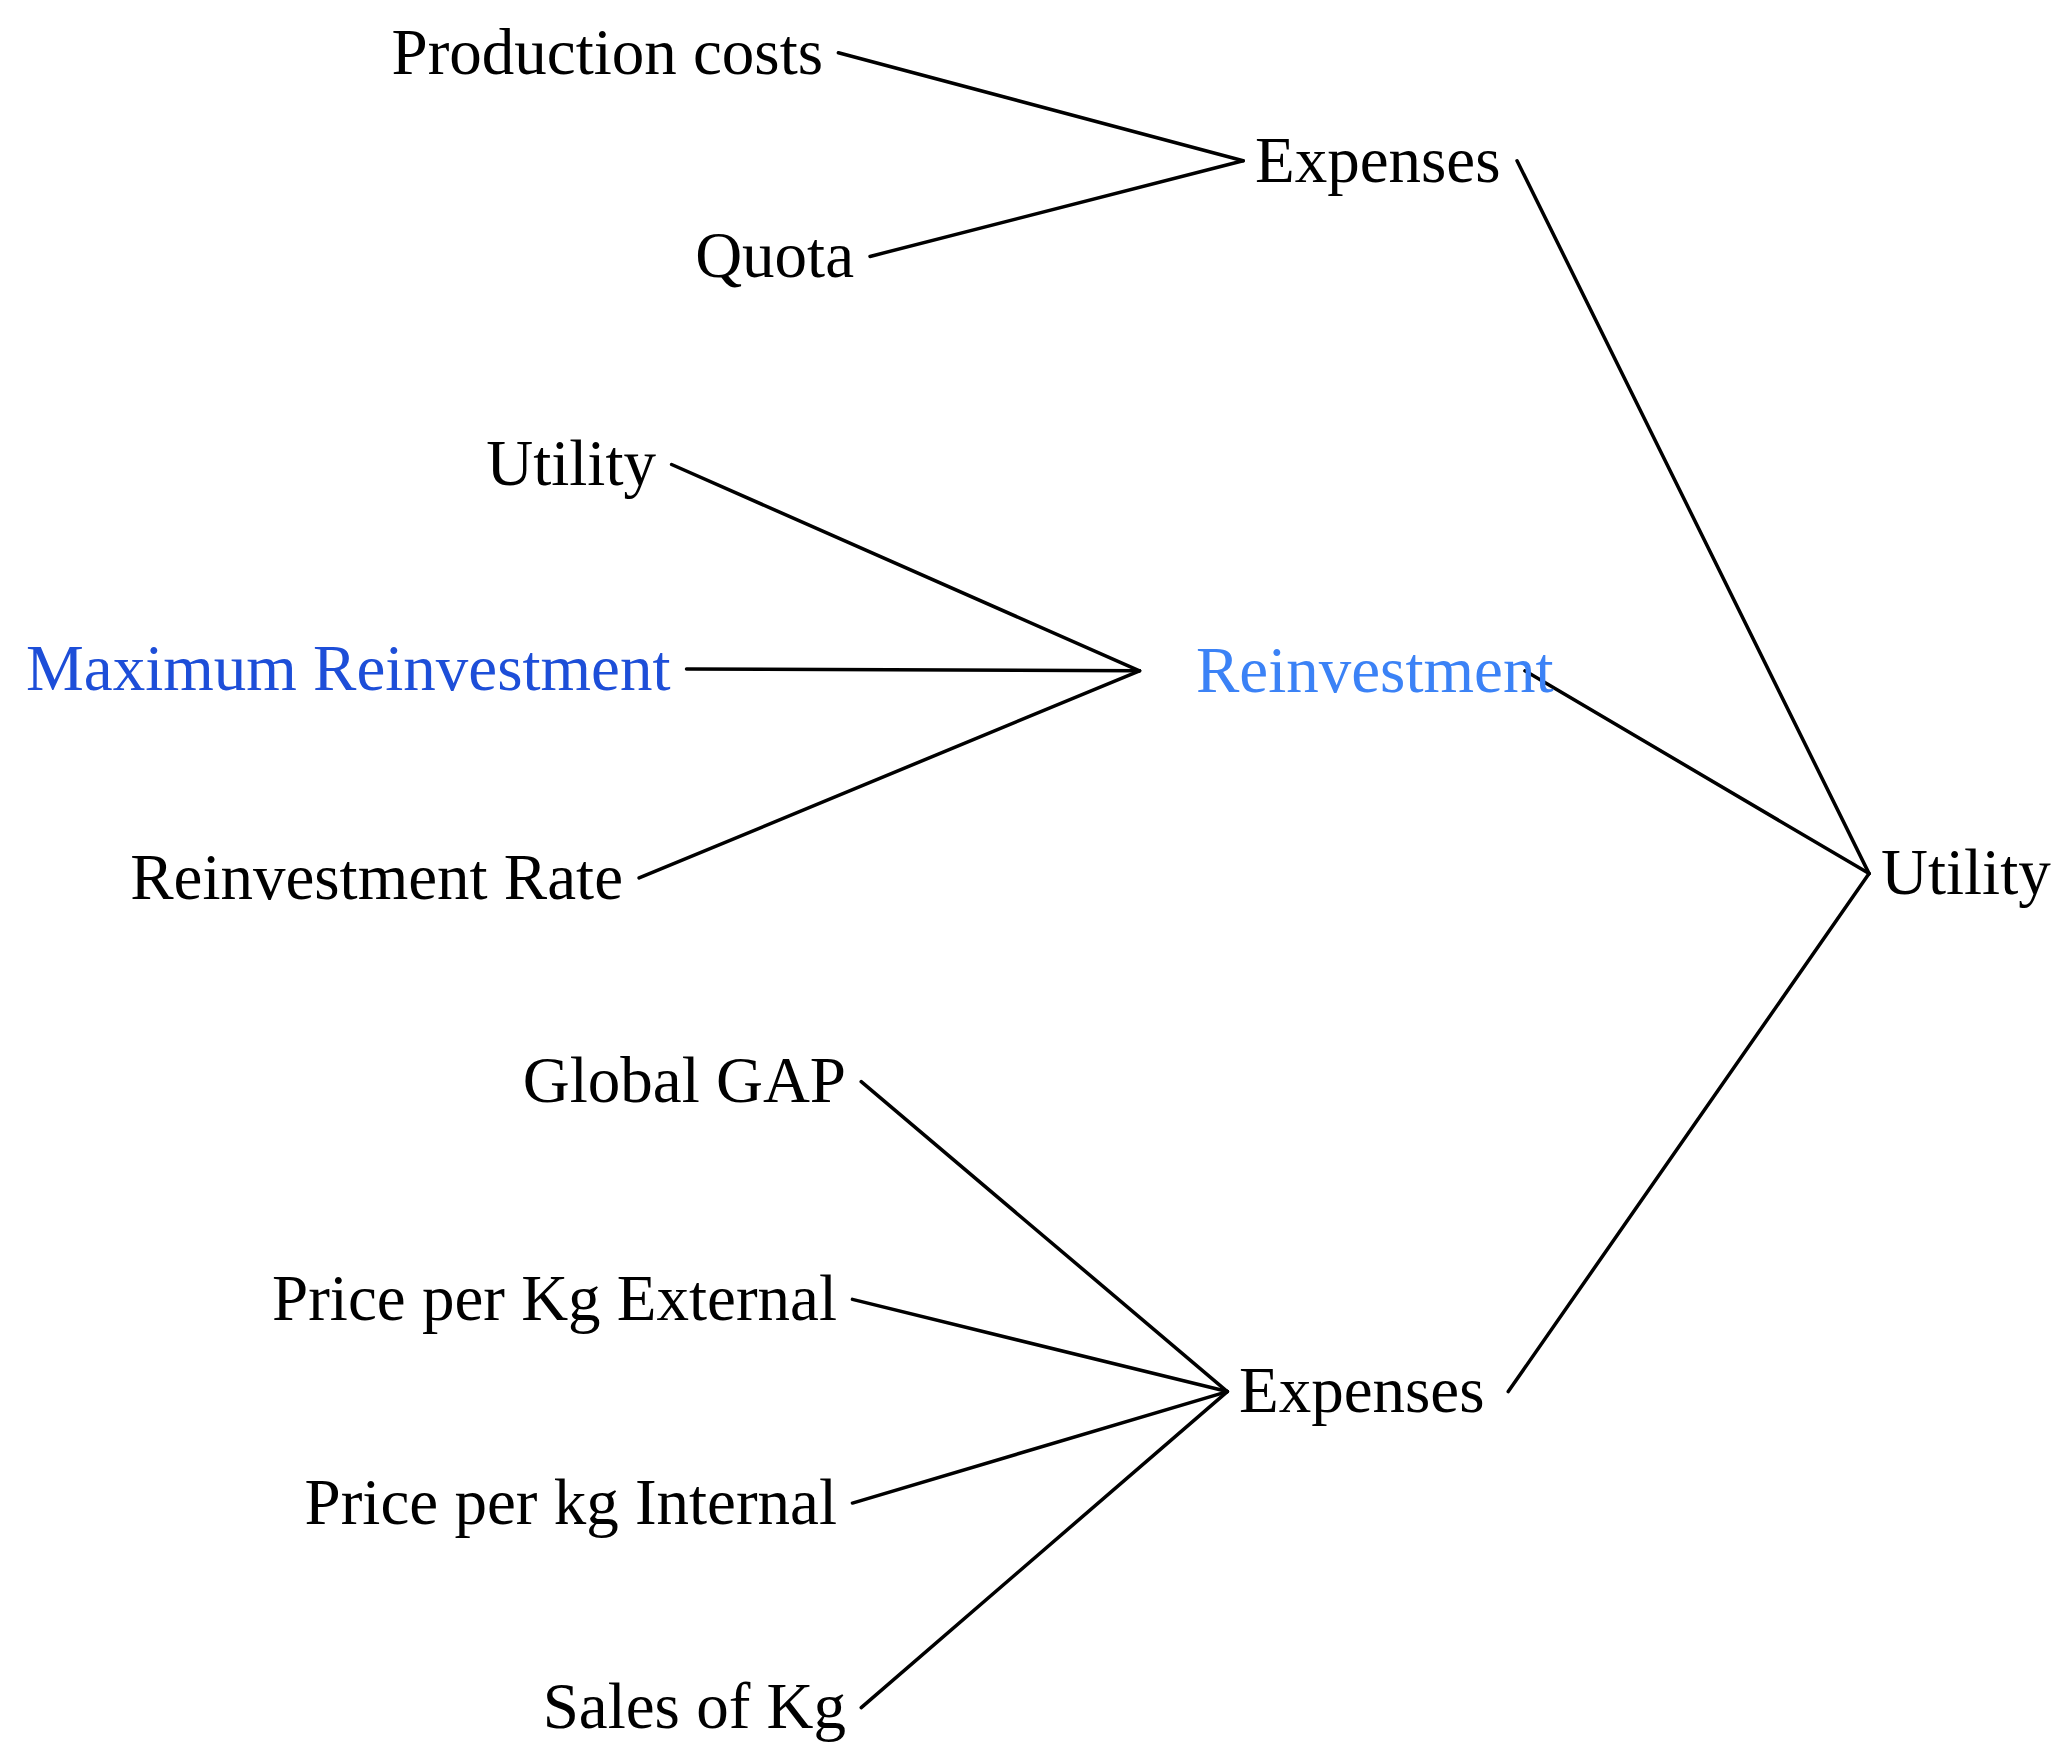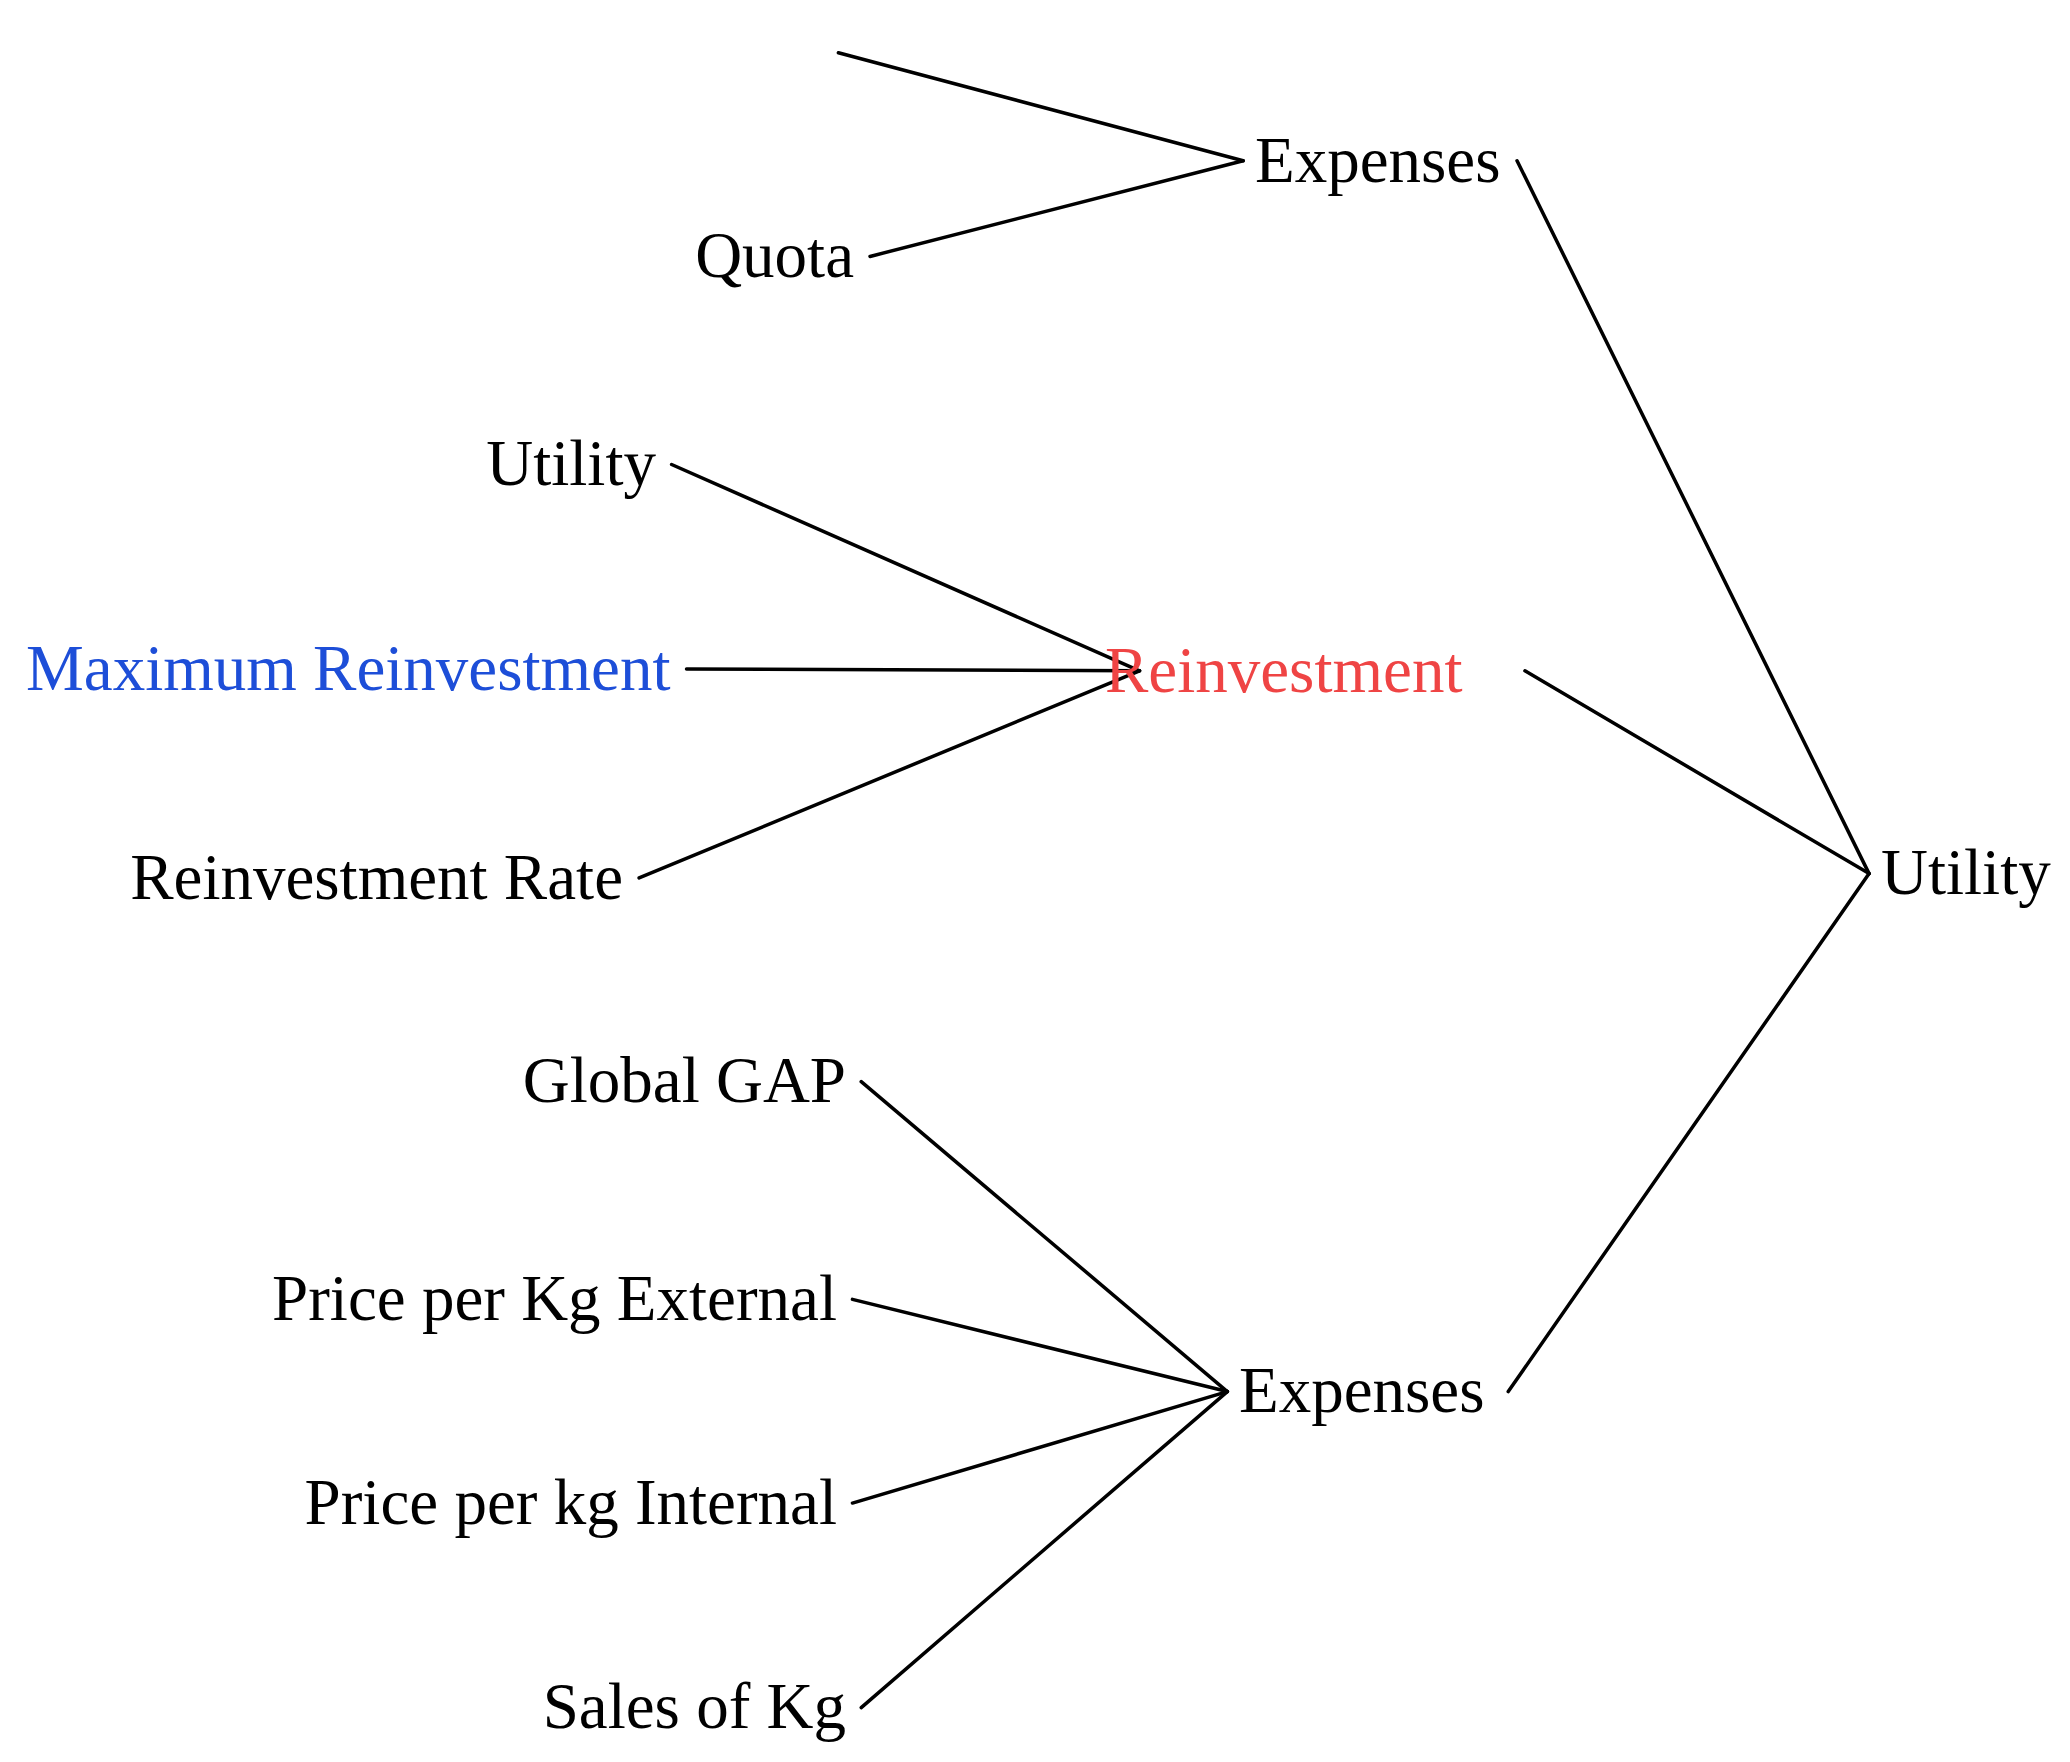--- a/index.html
+++ b/index.html
@@ -45,26 +45,27 @@
       <line x1="728" y1="1000" x2="1298" y2="764" stroke="#000000" stroke-width="4" stroke-linecap="round"></line>
       <line x1="981" y1="1232" x2="1398" y2="1585" stroke="#000000" stroke-width="4" stroke-linecap="round"></line>
       <line x1="971" y1="1480" x2="1398" y2="1585" stroke="#000000" stroke-width="4" stroke-linecap="round"></line>
       <line x1="971" y1="1712" x2="1398" y2="1585" stroke="#000000" stroke-width="4" stroke-linecap="round"></line>
       <line x1="981" y1="1945" x2="1398" y2="1585" stroke="#000000" stroke-width="4" stroke-linecap="round"></line>
       <line x1="1728" y1="183" x2="2129" y2="995" stroke="#000000" stroke-width="4" stroke-linecap="round"></line>
       <line x1="1737" y1="764" x2="2129" y2="995" stroke="#000000" stroke-width="4" stroke-linecap="round"></line>
       <line x1="1718" y1="1585" x2="2129" y2="995" stroke="#000000" stroke-width="4" stroke-linecap="round"></line>
     </svg>
 
+<div class="node" style="top: 53px; right: 1248px; color: rgb(0, 0, 0);">Production costs</div>
     <div class="node" style="top: 256px; right: 1217px; color: rgb(0, 0, 0);">Quota</div>
     <div class="node" style="top: 464px; right: 1415px; color: rgb(0, 0, 0);">Utility</div>
     <div class="node" style="top: 669px; left: 26px; color: #1d4ed8;">Maximum Reinvestment</div>
     <div class="node" style="top: 878px; right: 1448px; color: rgb(0, 0, 0); text-align: right;">Reinvestment Rate</div>
     <div class="node" style="top: 1081px; right: 1225px; color: rgb(0, 0, 0);">Global GAP</div>
     <div class="node" style="top: 1299px; right: 1234px; color: rgb(0, 0, 0);">Price per Kg External</div>
     <div class="node" style="top: 1503px; right: 1234px; color: rgb(0, 0, 0);">Price per kg Internal</div>
     <div class="node" style="top: 1707px; right: 1225px; color: rgb(0, 0, 0); margin-left: 40px;">Sales of Kg</div>
     <div class="node" style="top: 161px; left: 1255px; color: rgb(0, 0, 0);">Expenses</div>
-    <div class="node" style="top: 671px; left: 1105px; color: #ef4444;">Reinvestment</div>
+    <div class="node" style="top: 671px; left: 1196px; color: #3b82f6;">Reinvestment</div>
     <div class="node" style="top: 1391px; left: 1239px; color: rgb(0, 0, 0);">Expenses</div>
     <div class="node" style="top: 873px; left: 1881px; color: rgb(0, 0, 0);">Utility</div>
   </div>
 
 
 </body></html>

